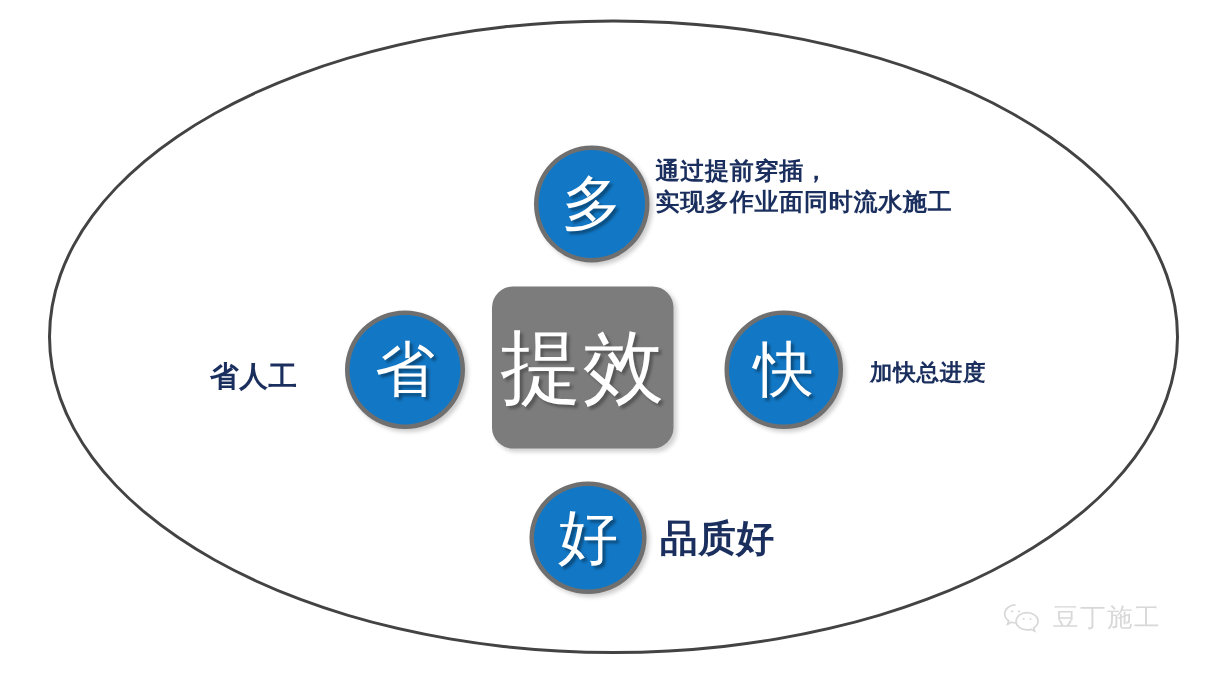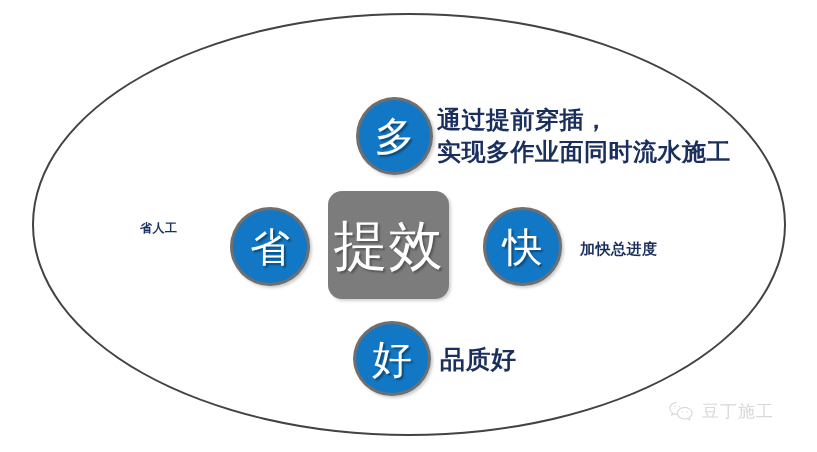--- a/index.html
+++ b/index.html
@@ -84,32 +84,32 @@
 
   
   .caption {
     position: absolute;
     color: #1b2f5e;
     font-weight: bold;
     line-height: 1.32;
     white-space: pre-line;
     letter-spacing: 0.5px;
   }
-  #caption-duo   { left: 437px; top: 104px; font-size: 24px; }
-  #caption-sheng { left: 140px; top: 221px; font-size: 12px; }
+  #caption-duo   { left: 437px; top: 104px; font-size: 16px; }
+  #caption-sheng { left: 140px; top: 239px; font-size: 19px; }
   #caption-kuai  { left: 580px; top: 239px; font-size: 15px; }
   #caption-hao   { left: 440px; top: 343px; font-size: 25px; }
 
   
   .watermark {
     position: absolute;
     left: 668px;
     top: 400px;
     display: flex;
-    align-items: flex-start;
+    align-items: flex-end;
     gap: 8px;
     opacity: 0.55;
   }
   .watermark .wm-text {
     color: #b9b9b9;
     font-size: 17px;
     letter-spacing: 1px;
     white-space: nowrap;
   }
   .watermark .wm-icon {

